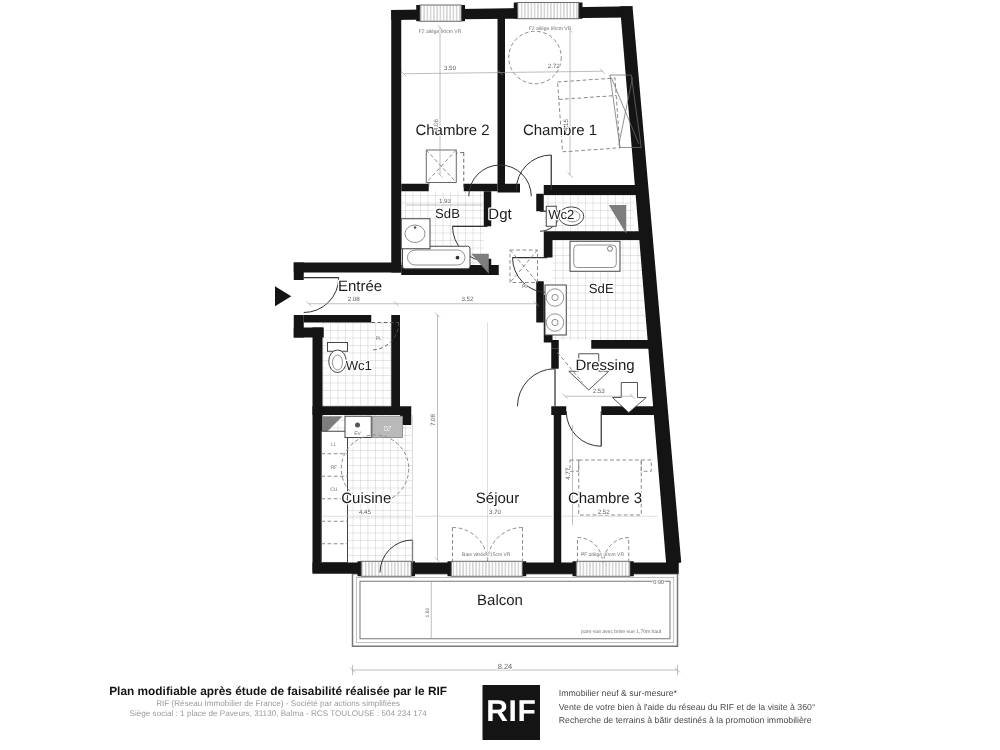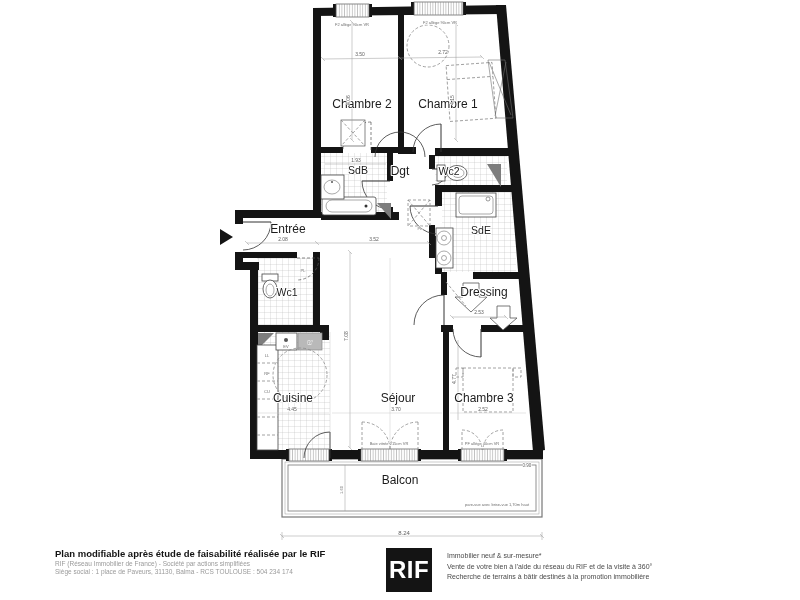--- a/index.html
+++ b/index.html
@@ -20,21 +20,21 @@
   .dimline{stroke:#999;stroke-width:.5;fill:none;}
   .axis{stroke:#c4c4c4;stroke-width:.45;fill:none;}
   .balcline{stroke:#777;fill:none;}
   text{font-family:"Liberation Sans",sans-serif;}
   .rlabel{font-size:12px;fill:#1c1c1c;text-anchor:middle;paint-order:stroke;stroke:#fff;stroke-width:2px;stroke-linejoin:round;}
   .rsmall{font-size:10.5px;}
   .dimt{font-size:5px;fill:#5f5f5f;text-anchor:middle;paint-order:stroke;stroke:#fff;stroke-width:1.2px;}
   .tiny{font-size:4px;fill:#6f6f6f;text-anchor:middle;paint-order:stroke;stroke:#fff;stroke-width:.8px;}
 
   
-  .footer-left{position:absolute;left:55px;top:548px;width:335px;}
+  .footer-left{position:absolute;left:55px;top:548px;width:335px;text-align:center;}
   .footer-title{font-size:9.5px;font-weight:bold;color:#141414;line-height:12px;}
   .footer-sub{font-size:6.5px;color:#9a9a9a;line-height:8px;}
   .rif-logo{position:absolute;left:386px;top:548px;width:46px;height:44px;background:#141414;color:#fff;
             display:flex;align-items:center;justify-content:center;font-weight:bold;font-size:24px;letter-spacing:.5px;}
   .footer-right{position:absolute;left:447px;top:551px;font-size:7px;color:#4a4a4a;line-height:10.5px;}
 </style>
 </head>
 <body>
 
 <div class="stage">

